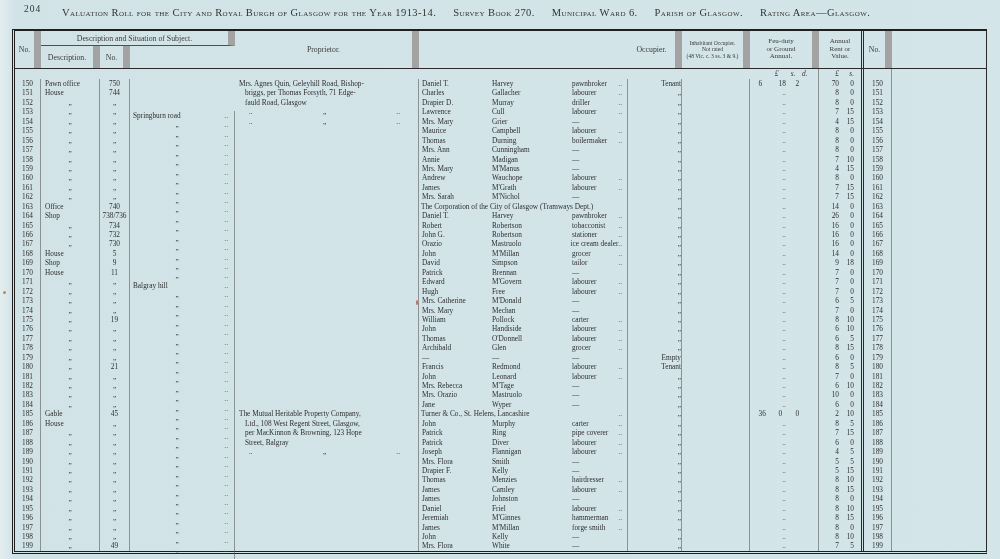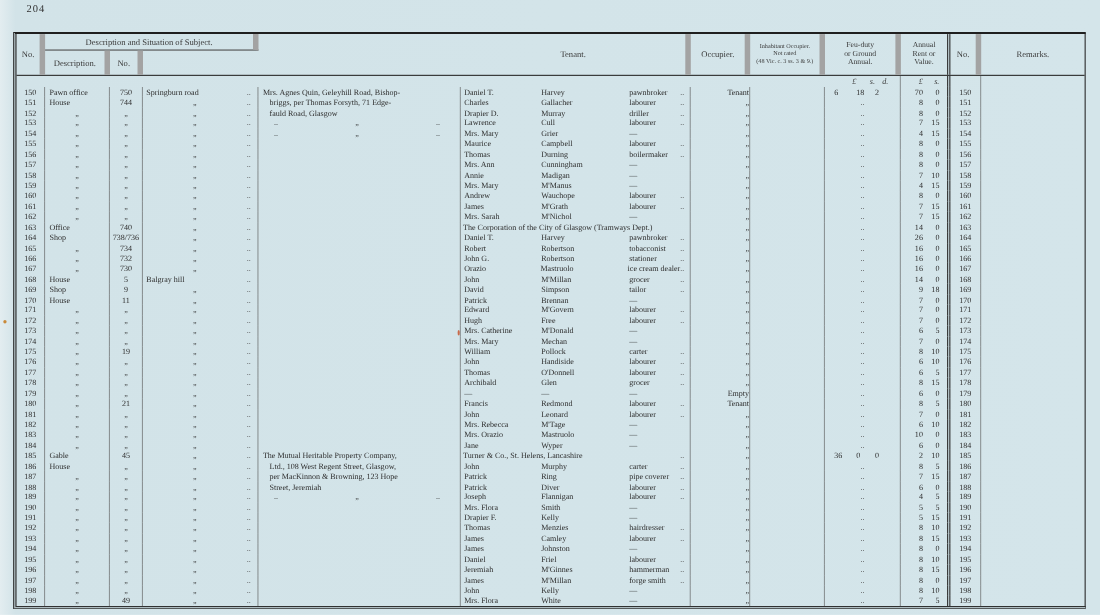--- a/index.html
+++ b/index.html
@@ -15,42 +15,42 @@
     font-size:10.5px;letter-spacing:.4px;color:#333;}
   .pageno{position:absolute;left:24px;top:1px;font-size:9.5px;letter-spacing:1px;}
   .titleparts{margin-left:62px;display:flex;gap:17px;white-space:nowrap;}
   
   .vtable{position:absolute;left:12px;top:29px;width:975px;
     border-top:2.4px solid #1f1f1f;border-right:1.4px solid #2a2a2a;
     border-left:3px double #1f1f1f;border-bottom:3px double #1f1f1f;
     box-sizing:border-box;}
   .grid{display:grid;grid-template-columns:26px 59px 30px 105px 184px 209px 54px 68px 69px 45px 28px auto;}
   .hdr{grid-template-rows:15px 22px;border-bottom:1.4px solid #2a2a2a;font-size:7.8px;color:#3a3a3a;}
-  .hc{border-right:5px solid #a3a3a3;display:flex;align-items:center;justify-content:center;
+  .hc{border-right:7px solid #a3a3a3;display:flex;align-items:center;justify-content:center;
       text-align:center;overflow:hidden;}
   .hc.rs{grid-row:1 / span 2;}
   .hc.last{border-right:none;}
   .hc.dbl{border-right:3px double #2a2a2a;}
   .group{grid-column:2 / span 3;border-bottom:1px solid #4f4f4f;}
   .tiny{font-size:5.6px;line-height:6.2px;flex-direction:column;}
   .med3{font-size:7px;line-height:7.6px;flex-direction:column;}
   
   .mrow{height:10px;font-size:7.4px;line-height:10px;font-style:italic;color:#3a3a3a;}
   .mrow .c{height:10px;}
   
   .row{height:9.44px;font-size:7.3px;line-height:9.3px;}
   .c{border-right:1px solid #58585894;overflow:hidden;white-space:nowrap;height:9.44px;box-sizing:border-box;}
   .c.dbl{border-right:3px double #2a2a2a;}
   .c.last{border-right:none;}
   .cen{text-align:right;}
   .num{text-align:center;}
   .desc{padding-left:4px;}
   .desc.dit,.sno.dit,.sit .t.dit{text-align:center;padding-left:0;}
   .sno{text-align:center;}
-  .sit{display:flex;}
+  .sit{display:flex;margin-top:32px;}
   .sit .t{padding-left:3px;flex:1;}
   .sit .ld{padding-right:6px;color:#4a4a4a;}
   .prop{padding-left:4px;}
   .prop.ind{padding-left:10px;}
   .prop.dit{display:flex;justify-content:space-between;padding:0 18px 0 14px;}
   .ten{display:flex;}
   .ten .a{width:70px;padding-left:3px;}
   .ten .b{width:80px;}
   .ten .o{flex:1;}
   .ten .ld{padding-right:5px;color:#4a4a4a;}
@@ -62,46 +62,52 @@
   .rent{display:flex;justify-content:flex-end;padding-right:7px;}
   .rent .l{display:inline-block;width:20px;text-align:right;}
   .rent .s{display:inline-block;width:15px;text-align:right;}
   .speck{position:absolute;border-radius:50%;}
 </style>
 </head>
 <body>
 
 <div class="titlebar">
   <span class="pageno">204</span>
+  <span class="titleparts">
+    <span>Valuation Roll for the City and Royal Burgh of Glasgow for the Year 1913-14.</span>
+    <span>Survey Book 270.</span>
+    <span>Municipal Ward 6.</span>
+    <span>Parish of Glasgow.</span>
+    <span>Rating Area—Glasgow.</span>
+  </span>
 </div>
 
 <div class="vtable">
 
   <div class="grid hdr">
     <div class="hc rs">No.</div>
     <div class="hc group">Description and Situation of Subject.</div>
-    <div class="hc rs" style="grid-column:6;">Tenant.</div>
+    <div class="hc rs" style="grid-column:5;">Proprietor.</div>
     <div class="hc rs" style="grid-column:7;">Occupier.</div>
     <div class="hc rs tiny" style="grid-column:8;">
       <span>Inhabitant Occupier.</span>
       <span>Not rated</span>
       <span>(48 Vic. c. 3 ss. 3 &amp; 9.)</span>
     </div>
     <div class="hc rs med3" style="grid-column:9;">
       <span>Feu-duty</span>
       <span>or Ground</span>
       <span>Annual.</span>
     </div>
     <div class="hc rs med3 dbl" style="grid-column:10;">
       <span>Annual</span>
       <span>Rent or</span>
       <span>Value.</span>
     </div>
     <div class="hc rs" style="grid-column:11;">No.</div>
-    <div class="hc rs last" style="grid-column:12;">Remarks.</div>
     <div class="hc" style="grid-column:2;grid-row:2;">Description.</div>
     <div class="hc" style="grid-column:3;grid-row:2;">No.</div>
   </div>
 
   <div class="grid mrow">
     <div class="c" style="grid-column:1 / span 8;border-right:none;"></div>
     <div class="c feu" style="grid-column:9;">
       <span class="l">£</span>
       <span class="s">s.</span>
       <span class="d">d.</span>
@@ -1065,21 +1071,21 @@
         <div class="c last"></div>
       </div>
       <div class="grid row">
         <div class="c num">188</div>
         <div class="c desc dit">„</div>
         <div class="c sno">„</div>
         <div class="c sit">
           <div class="t dit">„</div>
           <div class="ld">..</div>
         </div>
-        <div class="c prop ind">Street, Jeremiah</div>
+        <div class="c prop ind">Street, Balgray</div>
         <div class="c ten">
           <div class="a">Patrick</div>
           <div class="b">Diver</div>
           <div class="o">labourer</div>
           <div class="ld">..</div>
         </div>
         <div class="c cen">„</div>
         <div class="c"></div>
         <div class="c feu empty">..</div>
         <div class="c dbl rent">

